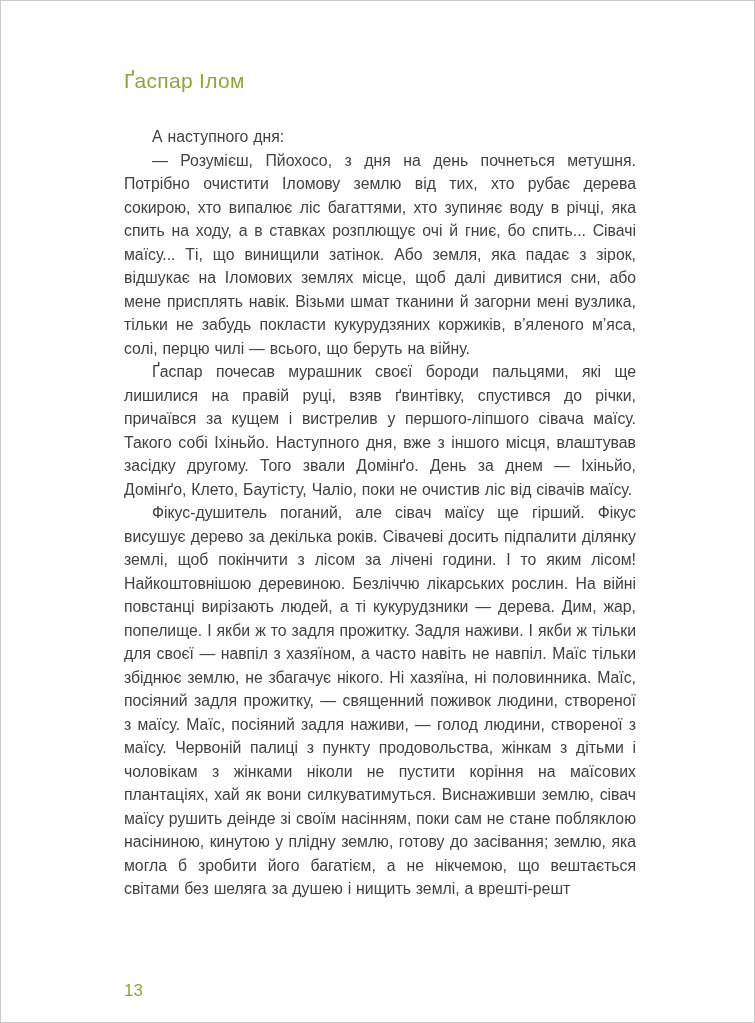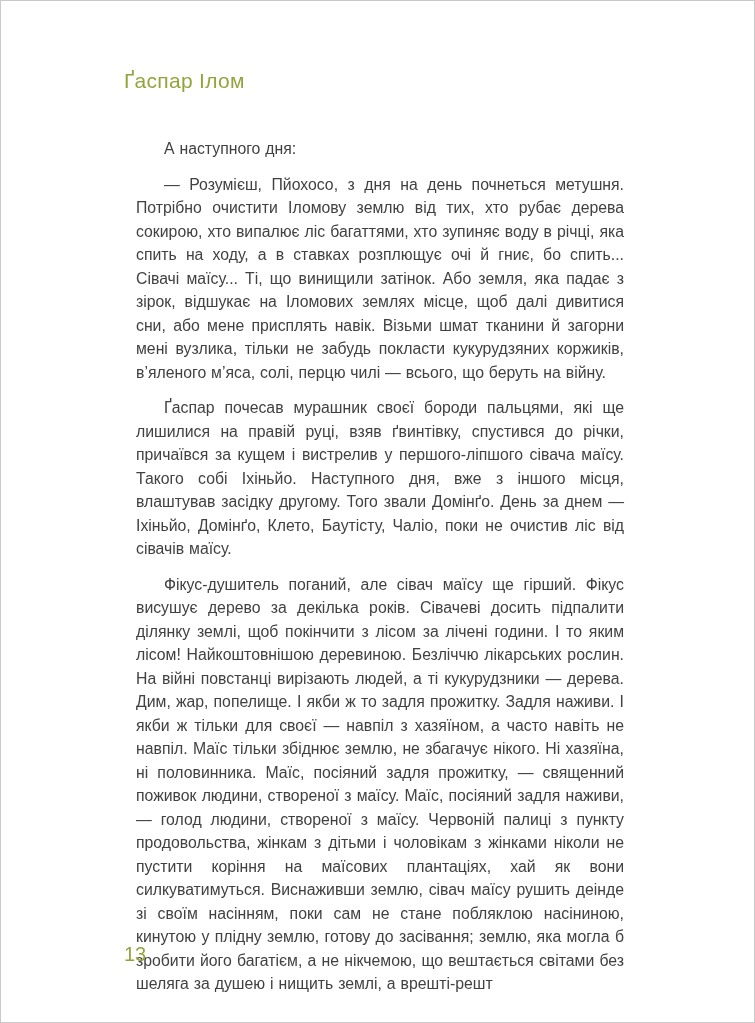--- a/index.html
+++ b/index.html
@@ -30,30 +30,30 @@
     position: absolute;
     top: 124px;
     left: 123px;
     width: 512px;
     color: #414141;
     font-size: 15.8px;
     line-height: 23.5px;
     text-align: justify;
   }
   .text-block p {
-    margin: 12px;
+    margin: 0;
     padding: 0;
     text-indent: 28px;
     word-spacing: 0.5px;
   }
   .page-number {
     position: absolute;
     left: 123px;
-    top: 942px;
-    font-size: 20px;
+    top: 980px;
+    font-size: 17px;
     color: #94a43c;
   }
 </style>
 </head>
 <body>
 
 <div class="page">
 
   <div class="running-header">Ґаспар Ілом</div>
 

